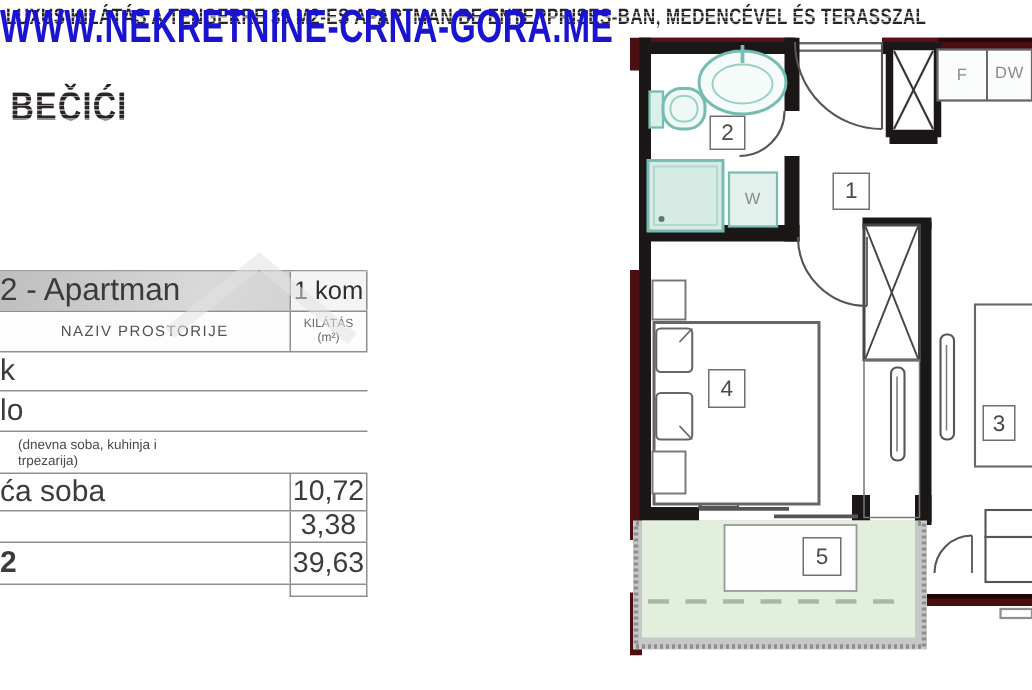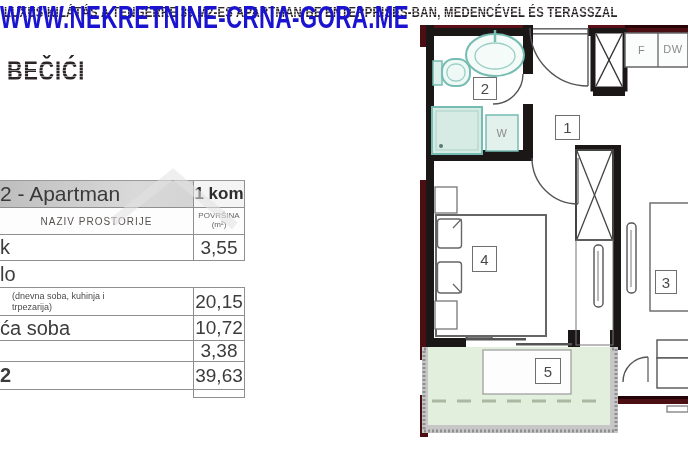--- a/index.html
+++ b/index.html
@@ -18,21 +18,21 @@
 
   
   #areaTable{position:absolute;left:-2px;top:180px;width:247px;color:#3c3c3c;}
   .trow{position:relative;display:flex;border-top:1px solid #8f8f8f;box-sizing:border-box;}
   .trow .c1{width:195px;box-sizing:border-box;padding-left:2px;display:flex;align-items:center;}
   .trow .c2{width:52px;box-sizing:border-box;border-left:1px solid #8f8f8f;border-right:1px solid #8f8f8f;
             display:flex;align-items:center;justify-content:center;}
   .thead{height:27px;background:linear-gradient(105deg,#bdbdbd 0%,#d9d9d9 55%,#cfcfcf 100%);
          border-top:1px solid #9a9a9a;}
   .thead .c1{font-size:21px;color:#3a3a3a;}
-  .thead .c2{background:#f4f4f4;font-size:17px;font-weight:bold;color:#2e2e2e;}
+  .thead .c2{background:#f4f4f4;font-size:17px;font-weight:normal;color:#2e2e2e;}
   .tsub{height:27px;background:#fdfdfd;}
   .tsub .c1{justify-content:center;font-size:10px;letter-spacing:1px;color:#55504e;}
   .tsub .c2{flex-direction:column;font-size:8px;color:#6a6561;line-height:1.1;}
   .tdata .c1{font-size:20px;}
   .tdata .c2{font-size:19px;}
   .tnote{font-size:9px;line-height:1.2;color:#4a4a4a;width:100px;margin-left:12px;}
   .ttotal .c1{font-weight:bold;}
   #tstub{position:absolute;left:193px;top:390px;width:52px;height:8px;box-sizing:border-box;
          border-left:1px solid #8f8f8f;border-right:1px solid #8f8f8f;border-bottom:1px solid #8f8f8f;}
   #tableMark{position:absolute;left:95px;top:160px;pointer-events:none;opacity:.55;}
@@ -60,36 +60,34 @@
   </div>
 
   <div id="areaTable">
     <div class="trow thead">
       <div class="c1">2 - Apartman</div>
       <div class="c2">1 kom</div>
     </div>
     <div class="trow tsub">
       <div class="c1">NAZIV PROSTORIJE</div>
       <div class="c2">
-        <span>POVRŠINA</span>
+        <span>KILÁTÁS</span>
         <span>(m²)</span>
       </div>
     </div>
     <div class="trow tdata" style="height:26px">
       <div class="c1">k</div>
-      <div class="c2">3,55</div>
     </div>
     <div class="trow tdata" style="height:27px">
       <div class="c1">lo</div>
     </div>
     <div class="trow tdata" style="height:28px">
       <div class="c1">
         <span class="tnote">(dnevna soba, kuhinja i trpezarija)</span>
       </div>
-      <div class="c2">20,15</div>
     </div>
     <div class="trow tdata" style="height:25px">
       <div class="c1">ća soba</div>
       <div class="c2">10,72</div>
     </div>
     <div class="trow tdata" style="height:21px">
       <div class="c1"></div>
       <div class="c2">3,38</div>
     </div>
     <div class="trow tdata ttotal" style="height:29px;border-bottom:1px solid #8f8f8f">

